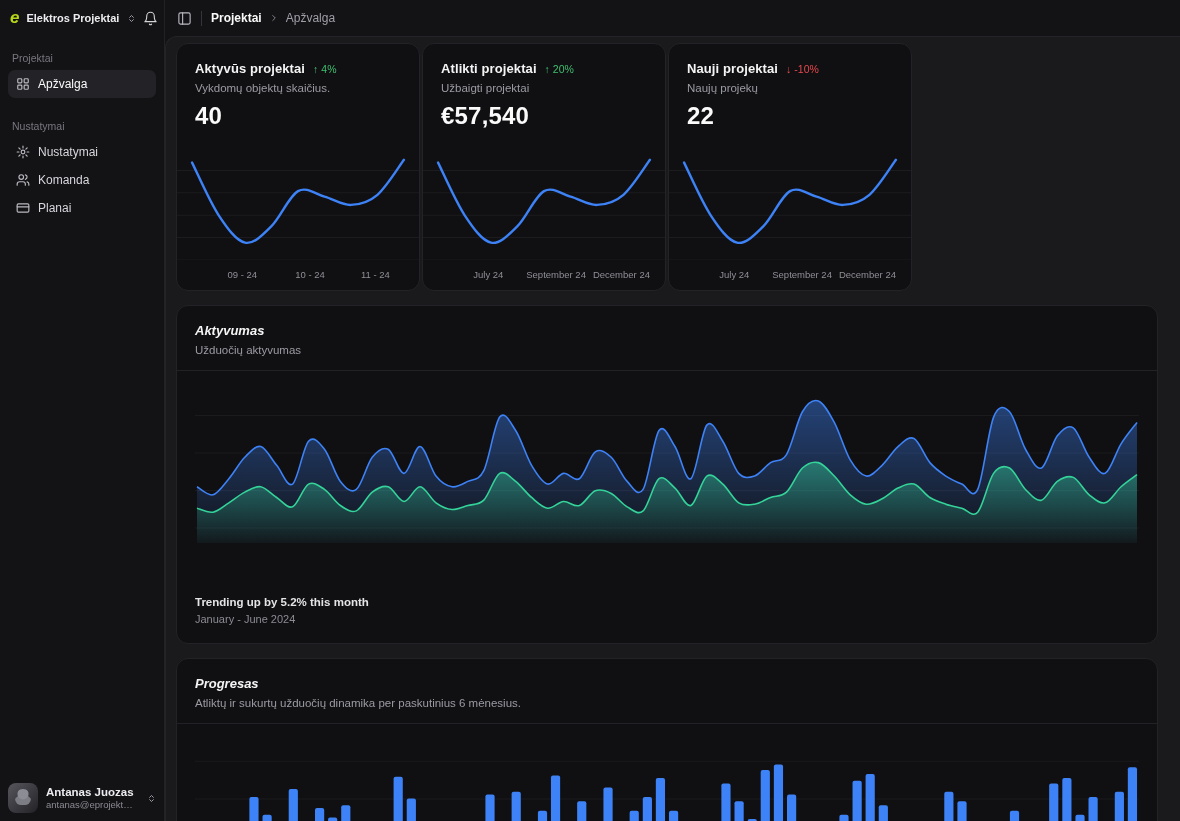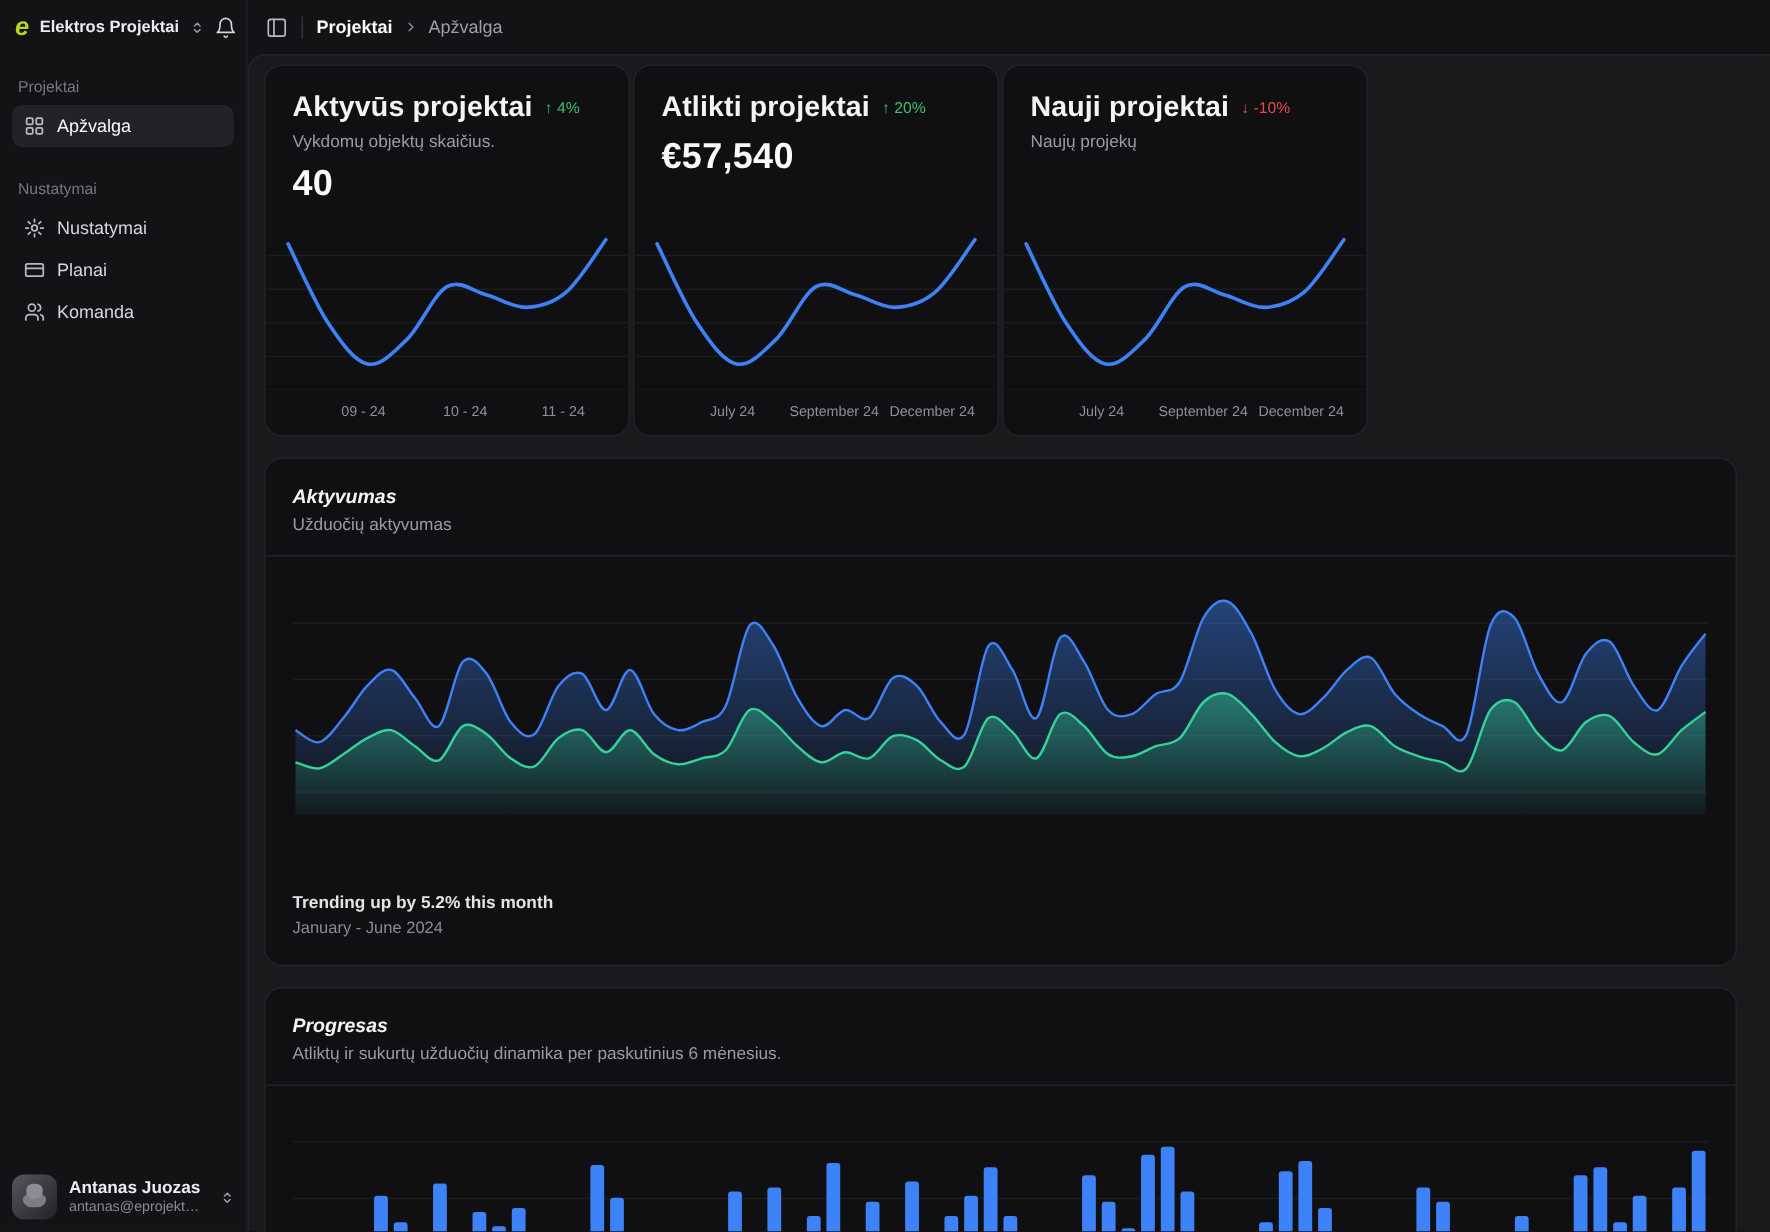--- a/index.html
+++ b/index.html
@@ -41,21 +41,21 @@
   .crumbs { display:flex; align-items:center; gap:7px; font-size:12px; }
   .crumb-cur { color:#fafafa; font-weight:600; }
   .crumb-muted { color:#9f9fa8; }
   .content { flex:1; background:#1a1a1d; border:1px solid #242428; border-right:none; border-bottom:none; border-radius:12px 0 0 0; padding:6px 22px 0 10px; overflow:hidden; }
 
   
   .stats-row { display:grid; grid-template-columns:repeat(4,1fr); gap:2px; }
   .card { background:#101012; border:1px solid #232327; border-radius:12px; }
   .stat-card { height:248px; display:flex; flex-direction:column; overflow:hidden; }
   .stat-head { display:flex; align-items:center; gap:8px; padding:17px 18px 0 18px; }
-  .stat-title { font-size:19px; font-weight:700; color:#f4f4f5; letter-spacing:.1px; }
+  .stat-title { font-size:13px; font-weight:700; color:#f4f4f5; letter-spacing:.1px; }
   .trend { font-size:10.5px; font-weight:500; display:flex; gap:3px; align-items:center; }
   .trend.up { color:#3fbf6f; }
   .trend.down { color:#e5484d; }
   .stat-sub { font-size:11.5px; color:#9b9ba3; padding:6px 18px 0 18px; }
   .stat-value { font-size:24px; font-weight:700; padding:8px 18px 0 18px; letter-spacing:.2px; }
   .spark-wrap { margin-top:auto; }
   .spark-svg { display:block; width:100%; height:112px; }
   .ticks { position:relative; height:30px; font-size:9.5px; color:#8f8f97; }
   .tick { position:absolute; top:9px; transform:translateX(-50%); white-space:nowrap; }
   .tick:nth-child(1){ left:27%; } .tick:nth-child(2){ left:55%; } .tick:nth-child(3){ left:82%; }
@@ -113,36 +113,36 @@
         <svg width="14" height="14" viewBox="0 0 24 24" fill="none" stroke="currentColor" stroke-width="2" stroke-linecap="round" stroke-linejoin="round">
             <circle cx="12" cy="12" r="3.2"></circle>
             <path d="M12 2v3M12 19v3M2 12h3M19 12h3M4.9 4.9l2.2 2.2M16.9 16.9l2.2 2.2M19.1 4.9l-2.2 2.2M7.1 16.9l-2.2 2.2"></path>
           </svg>
       </span>
       <span>Nustatymai</span>
     </div>
     <div class="nav-item">
       <span class="icon">
         <svg width="14" height="14" viewBox="0 0 24 24" fill="none" stroke="currentColor" stroke-width="2" stroke-linecap="round" stroke-linejoin="round">
-            <rect x="2" y="5" width="20" height="14" rx="2"></rect>
-            <path d="M2 10h20"></path>
-          </svg>
-      </span>
-      <span>Planai</span>
-    </div>
-    <div class="nav-item">
-      <span class="icon">
-        <svg width="14" height="14" viewBox="0 0 24 24" fill="none" stroke="currentColor" stroke-width="2" stroke-linecap="round" stroke-linejoin="round">
             <path d="M16 21v-2a4 4 0 0 0-4-4H6a4 4 0 0 0-4 4v2"></path>
             <circle cx="9" cy="7" r="4"></circle>
             <path d="M22 21v-2a4 4 0 0 0-3-3.87"></path>
             <path d="M16 3.13a4 4 0 0 1 0 7.75"></path>
           </svg>
       </span>
       <span>Komanda</span>
+    </div>
+    <div class="nav-item">
+      <span class="icon">
+        <svg width="14" height="14" viewBox="0 0 24 24" fill="none" stroke="currentColor" stroke-width="2" stroke-linecap="round" stroke-linejoin="round">
+            <rect x="2" y="5" width="20" height="14" rx="2"></rect>
+            <path d="M2 10h20"></path>
+          </svg>
+      </span>
+      <span>Planai</span>
     </div>
   </nav>
 
   <div class="side-footer">
     <div class="avatar"></div>
     <div class="user-meta">
       <div class="user-name">Antanas Juozas</div>
       <div class="user-email">antanas@eprojektai.com</div>
     </div>
     <span class="icon updown">
@@ -206,20 +206,21 @@
       </article>
 
       <article class="card stat-card">
         <div class="stat-head">
           <h3 class="stat-title">Atlikti projektai</h3>
           <span class="trend up">
             <span>↑</span>
             <span>20%</span>
           </span>
         </div>
+        <p class="stat-sub">Užbaigti projektai</p>
         <div class="stat-value">€57,540</div>
         <div class="spark-wrap">
           <svg class="spark-svg" preserveAspectRatio="none" viewBox="0 0 241 112">
               <line x1="0" x2="241" y1="22.4" y2="22.4" stroke="rgba(255,255,255,0.05)" stroke-width="1"></line>
               <line x1="0" x2="241" y1="44.8" y2="44.8" stroke="rgba(255,255,255,0.05)" stroke-width="1"></line>
               <line x1="0" x2="241" y1="67.2" y2="67.2" stroke="rgba(255,255,255,0.05)" stroke-width="1"></line>
               <line x1="0" x2="241" y1="89.6" y2="89.6" stroke="rgba(255,255,255,0.05)" stroke-width="1"></line>
               <line x1="0" x2="241" y1="112.0" y2="112.0" stroke="rgba(255,255,255,0.05)" stroke-width="1"></line>
               <path d="M15,14.600000000000009C19.395833333333332,23.340000000000003 32.583333333333336,53.699999999999996 41.375,67.03999999999999C50.166666666666664,80.38 58.958333333333336,92.8 67.75,94.64C76.54166666666667,96.48 85.33333333333333,86.66666666666667 94.125,78.08C102.91666666666667,69.49333333333333 111.70833333333333,48.026666666666664 120.5,43.12C129.29166666666666,38.21333333333333 138.08333333333334,46.34 146.875,48.64C155.66666666666666,50.94 164.45833333333334,57.22666666666667 173.25,56.92C182.04166666666666,56.61333333333334 190.83333333333334,54.31333333333334 199.625,46.800000000000004C208.41666666666666,39.28666666666667 221.60416666666666,17.66666666666667 226,11.840000000000003" fill="none" stroke="#3d82f6" stroke-width="2.4" stroke-linecap="round" stroke-linejoin="round"></path>
             </svg>
@@ -233,20 +234,21 @@
 
       <article class="card stat-card">
         <div class="stat-head">
           <h3 class="stat-title">Nauji projektai</h3>
           <span class="trend down">
             <span>↓</span>
             <span>-10%</span>
           </span>
         </div>
         <p class="stat-sub">Naujų projekų</p>
+        <div class="stat-value">22</div>
         <div class="spark-wrap">
           <svg class="spark-svg" preserveAspectRatio="none" viewBox="0 0 241 112">
               <line x1="0" x2="241" y1="22.4" y2="22.4" stroke="rgba(255,255,255,0.05)" stroke-width="1"></line>
               <line x1="0" x2="241" y1="44.8" y2="44.8" stroke="rgba(255,255,255,0.05)" stroke-width="1"></line>
               <line x1="0" x2="241" y1="67.2" y2="67.2" stroke="rgba(255,255,255,0.05)" stroke-width="1"></line>
               <line x1="0" x2="241" y1="89.6" y2="89.6" stroke="rgba(255,255,255,0.05)" stroke-width="1"></line>
               <line x1="0" x2="241" y1="112.0" y2="112.0" stroke="rgba(255,255,255,0.05)" stroke-width="1"></line>
               <path d="M15,14.600000000000009C19.395833333333332,23.340000000000003 32.583333333333336,53.699999999999996 41.375,67.03999999999999C50.166666666666664,80.38 58.958333333333336,92.8 67.75,94.64C76.54166666666667,96.48 85.33333333333333,86.66666666666667 94.125,78.08C102.91666666666667,69.49333333333333 111.70833333333333,48.026666666666664 120.5,43.12C129.29166666666666,38.21333333333333 138.08333333333334,46.34 146.875,48.64C155.66666666666666,50.94 164.45833333333334,57.22666666666667 173.25,56.92C182.04166666666666,56.61333333333334 190.83333333333334,54.31333333333334 199.625,46.800000000000004C208.41666666666666,39.28666666666667 221.60416666666666,17.66666666666667 226,11.840000000000003" fill="none" stroke="#3d82f6" stroke-width="2.4" stroke-linecap="round" stroke-linejoin="round"></path>
             </svg>
           <div class="ticks">

